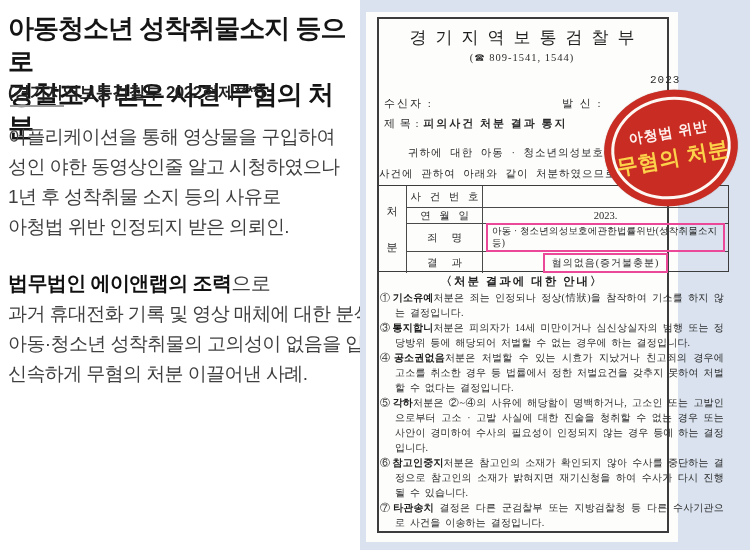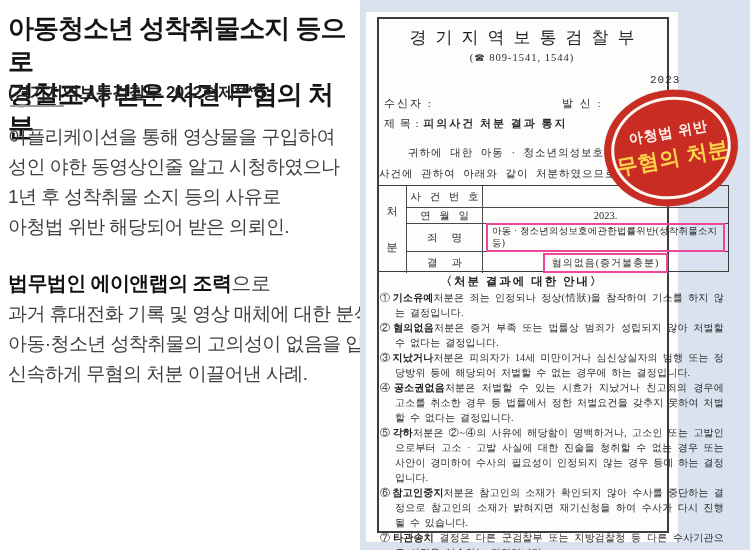--- a/index.html
+++ b/index.html
@@ -121,21 +121,21 @@
     <div>아동청소년 성착취물소지 등으로</div>
     <div>경찰조사 받은 사건 무혐의 처분</div>
   </div>
   <div class="case-ref">(경기지역보통검찰부 2022형제****)</div>
   <div class="divider"></div>
 
   <div class="para1">
     <div>어플리케이션을 통해 영상물을 구입하여</div>
     <div>성인 야한 동영상인줄 알고 시청하였으나</div>
     <div>1년 후 성착취물 소지 등의 사유로</div>
-    <div>아청법 위반 해당되어 받은 의뢰인.</div>
+    <div>아청법 위반 인정되지 받은 의뢰인.</div>
   </div>
 
   <div class="para2-head"><b>법무법인 에이앤랩의 조력</b><span>으로</span></div>
 
   <div class="para2">
     <div>과거 휴대전화 기록 및 영상 매체에 대한 분석으로</div>
     <div>아동·청소년 성착취물의 고의성이 없음을 입증하여</div>
     <div>신속하게 무혐의 처분 이끌어낸 사례.</div>
   </div>
 </div>
@@ -177,22 +177,21 @@
     </div>
     <div class="cell label-cell wide last-row" style="grid-column:2">결과</div>
     <div class="cell value last-row" style="grid-column:3">
       <span class="red-box result-box">혐의없음(증거불충분)</span>
     </div>
   </div>
 
   <div class="notice-title">〈처분 결과에 대한 안내〉</div>
   <div class="notice-items">
     <p><span class="num">①</span><b>기소유예</b><span>처분은 죄는 인정되나 정상(情狀)을 참작하여 기소를 하지 않는 결정입니다.</span></p>
-    <p><span class="num">②</span><b>혐의없음</b><span>처분은 증거 부족 또는 법률상 범죄가 성립되지 않아 처벌할 수 없다는 결정입니다.</span></p>
-    <p><span class="num">③</span><b>지났거나</b><span>처분은 피의자가 14세 미만이거나 심신상실자의 범행 또는 정당방위 등에 해당되어 처벌할 수 없는 경우에 하는 결정입니다.</span></p>
+    <p><span class="num">③</span><b>통지합니</b><span>처분은 피의자가 14세 미만이거나 심신상실자의 범행 또는 정당방위 등에 해당되어 처벌할 수 없는 경우에 하는 결정입니다.</span></p>
     <p><span class="num">④</span><b>공소권없음</b><span>처분은 처벌할 수 있는 시효가 지났거나 친고죄의 경우에 고소를 취소한 경우 등 법률에서 정한 처벌요건을 갖추지 못하여 처벌할 수 없다는 결정입니다.</span></p>
     <p><span class="num">⑤</span><b>각하</b><span>처분은 ②~④의 사유에 해당함이 명백하거나, 고소인 또는 고발인으로부터 고소 · 고발 사실에 대한 진술을 청취할 수 없는 경우 또는 사안이 경미하여 수사의 필요성이 인정되지 않는 경우 등에 하는 결정입니다.</span></p>
     <p><span class="num">⑥</span><b>참고인중지</b><span>처분은 참고인의 소재가 확인되지 않아 수사를 중단하는 결정으로 참고인의 소재가 밝혀지면 재기신청을 하여 수사가 다시 진행될 수 있습니다.</span></p>
     <p><span class="num">⑦</span><b>타관송치</b><span> 결정은 다른 군검찰부 또는 지방검찰청 등 다른 수사기관으로 사건을 이송하는 결정입니다.</span></p>
   </div>
 
   <div class="stamp">
     <div class="stamp-disc"></div>
     <div class="stamp-ring"></div>
     <div class="stamp-text">

